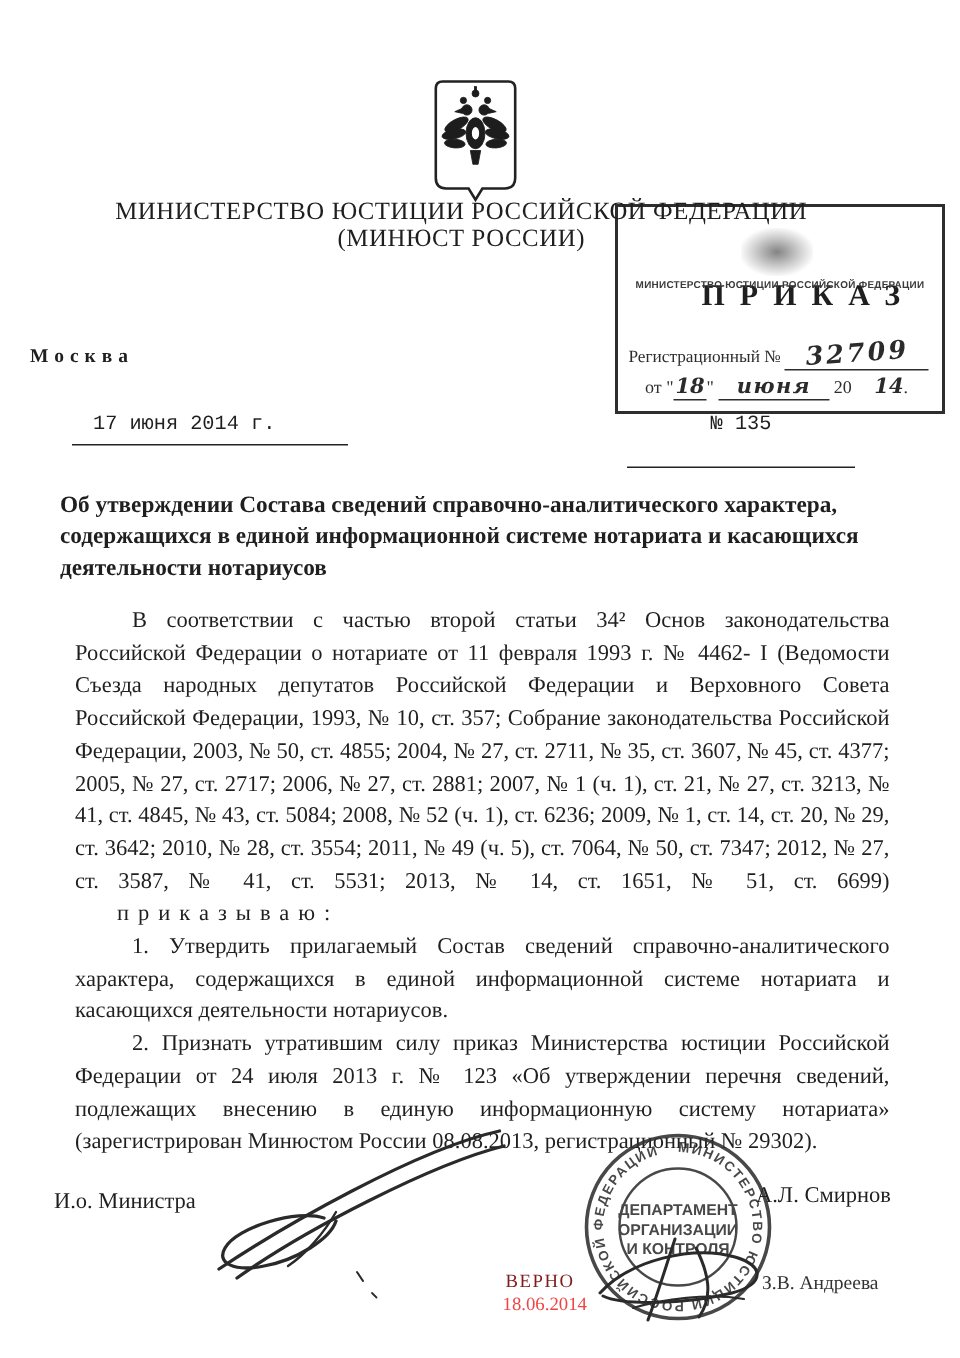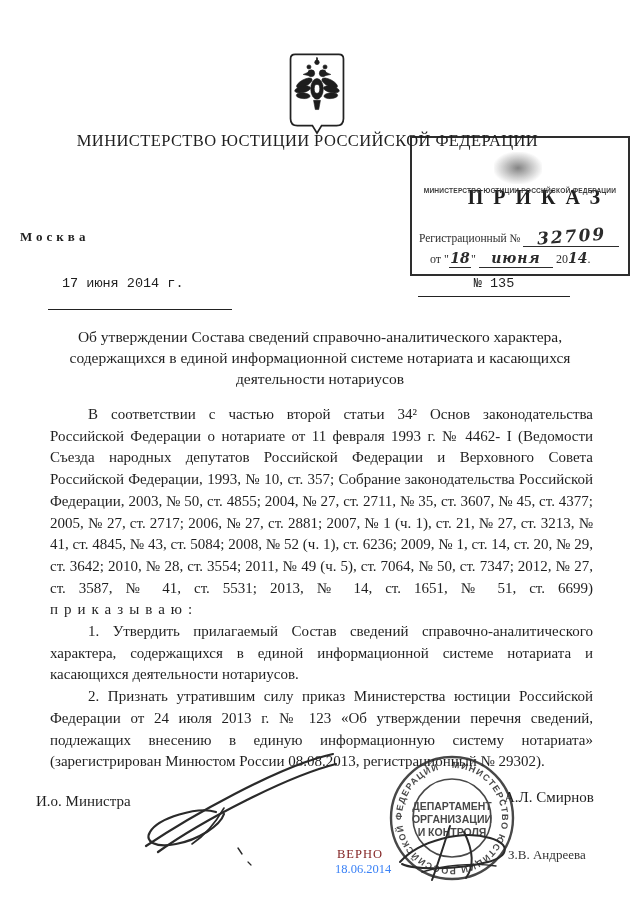--- a/index.html
+++ b/index.html
@@ -23,37 +23,37 @@
      letter-spacing:.2px;color:#3a3a3a;white-space:nowrap;}
   .regbox .registered{position:absolute;left:0;top:59px;width:100%;text-align:center;
      font-size:15.5px;font-weight:700;letter-spacing:2px;color:#2d2d2d;}
   .regbox .regline{position:absolute;left:7px;top:88px;font-size:11.5px;color:#2d2d2d;white-space:nowrap;}
   .regbox .dateline{position:absolute;left:18px;top:112px;font-size:12px;color:#2d2d2d;white-space:nowrap;}
   .hand{font-family:"DejaVu Serif",serif;font-style:italic;font-weight:bold;color:#2b2b2b;}
   .regnum{display:inline-block;font-size:17px;letter-spacing:2px;transform:rotate(-4deg);}
   .uline{display:inline-block;border-bottom:1.2px solid #2d2d2d;text-align:center;}
   
   .docdate{left:48px;top:276px;width:184px;border-bottom:1.5px solid #222;
-     padding-bottom:18px;font-family:"Liberation Mono",monospace;font-size:13.5px;
+     padding-bottom:5px;font-family:"Liberation Mono",monospace;font-size:13.5px;
      padding-left:14px;box-sizing:border-box;}
   .docnum{left:418px;top:276px;width:152px;border-bottom:1.5px solid #222;
-     padding-bottom:5px;font-family:"Liberation Mono",monospace;font-size:13.5px;text-align:center;}
+     padding-bottom:20px;font-family:"Liberation Mono",monospace;font-size:13.5px;text-align:center;}
   
-  .title{left:40px;top:326px;width:560px;text-align:center;font-weight:normal;
+  .title{left:40px;top:326px;width:560px;font-weight:bold;
      font-size:15.5px;line-height:21px;}
   
   .bodytext{left:50px;top:404px;width:543px;font-size:15px;line-height:21.7px;}
   .bodytext p{margin:0;text-align:justify;text-indent:38px;}
   .bodytext p.fill-last{text-align-last:justify;}
-  .bodytext p.orderword{text-indent:0;letter-spacing:6px;}
+  .bodytext p.orderword{text-indent:0;letter-spacing:6px;margin-left:28px;}
   
   .signer-title{left:36px;top:793px;font-size:15px;}
   .signer-name{left:504px;top:789px;font-size:15px;}
   .verno{left:337px;top:847px;font-size:12.5px;letter-spacing:1px;color:#7f1d1d;}
-  .verno-date{left:335px;top:862px;font-size:12.5px;color:#3b82f6;}
+  .verno-date{left:335px;top:862px;font-size:12.5px;color:#ef4444;}
   .verifier{left:508px;top:847px;font-size:13px;color:#333;}
   svg text{font-family:"Liberation Sans",sans-serif;}
 </style>
 </head>
 <body>
 
 <svg class="abs" style="left:288px;top:52px;" width="58" height="84" viewBox="0 0 100 146">
   <path d="M12 4 H88 Q96 4 96 12 V116 Q96 128 84 128 H58 L50 141 L42 128 H16 Q4 128 4 116 V12 Q4 4 12 4 Z" fill="none" stroke="#222" stroke-width="3"></path>
   <g fill="#1d1d1d" stroke="#1d1d1d">
     <circle cx="50" cy="18" r="4"></circle>
@@ -71,37 +71,38 @@
     <ellipse cx="72" cy="54" rx="15" ry="6" transform="rotate(28 72 54)"></ellipse>
     <ellipse cx="75" cy="65" rx="14" ry="5.5" transform="rotate(12 75 65)"></ellipse>
     <ellipse cx="74" cy="76" rx="12" ry="5" transform="rotate(-4 74 76)"></ellipse>
     <path d="M44 84 H56 L53 100 H47 Z"></path>
     <ellipse cx="50" cy="64" rx="5" ry="8" fill="#ffffff" stroke="#1d1d1d" stroke-width="1.5"></ellipse>
   </g>
 </svg>
 
 <div class="abs ministry">
   <div>МИНИСТЕРСТВО ЮСТИЦИИ РОССИЙСКОЙ ФЕДЕРАЦИИ</div>
+  <div>(МИНЮСТ РОССИИ)</div>
 </div>
 
 <div class="abs doctype">ПРИКАЗ</div>
 <div class="abs city">Москва</div>
 
 <div class="abs regbox">
   <div class="smudge"></div>
   <div class="orgline">МИНИСТЕРСТВО ЮСТИЦИИ РОССИЙСКОЙ ФЕДЕРАЦИИ</div>
   <div class="regline">
     <span>Регистрационный №</span>
     <span class="uline" style="width:96px;"><span class="hand regnum">32709</span></span>
   </div>
   <div class="dateline">
     <span>от</span>
     <span>"</span><span class="uline" style="width:22px;"><span class="hand" style="font-size:14px;">18</span></span><span>"</span>
     <span class="uline" style="width:74px;"><span class="hand" style="font-size:14px;letter-spacing:1px;">июня</span></span>
-    <span>20</span><span class="hand" style="font-size:14px;">14</span><span>.</span>
+    <span>20</span><span class="hand" style="font-size:14px;padding-left:15px;">14</span><span>.</span>
   </div>
 </div>
 
 <div class="abs docdate">17 июня 2014 г.</div>
 <div class="abs docnum">№ 135</div>
 
 <div class="abs title">Об утверждении Состава сведений справочно-аналитического характера, содержащихся в единой информационной системе нотариата и касающихся деятельности нотариусов</div>
 
 <div class="abs bodytext">
   <p class="fill-last">В соответствии с частью второй статьи 34² Основ законодательства Российской Федерации о нотариате от 11 февраля 1993 г. № 4462- I (Ведомости Съезда народных депутатов Российской Федерации и Верховного Совета Российской Федерации, 1993, № 10, ст. 357; Собрание законодательства Российской Федерации, 2003, № 50, ст. 4855; 2004, № 27, ст. 2711, № 35, ст. 3607, № 45, ст. 4377; 2005, № 27, ст. 2717; 2006, № 27, ст. 2881; 2007, № 1 (ч. 1), ст. 21, № 27, ст. 3213, № 41, ст. 4845, № 43, ст. 5084; 2008, № 52 (ч. 1), ст. 6236; 2009, № 1, ст. 14, ст. 20, № 29, ст. 3642; 2010, № 28, ст. 3554; 2011, № 49 (ч. 5), ст. 7064, № 50, ст. 7347; 2012, № 27, ст. 3587, № 41, ст. 5531; 2013, № 14, ст. 1651, № 51, ст. 6699)</p>

